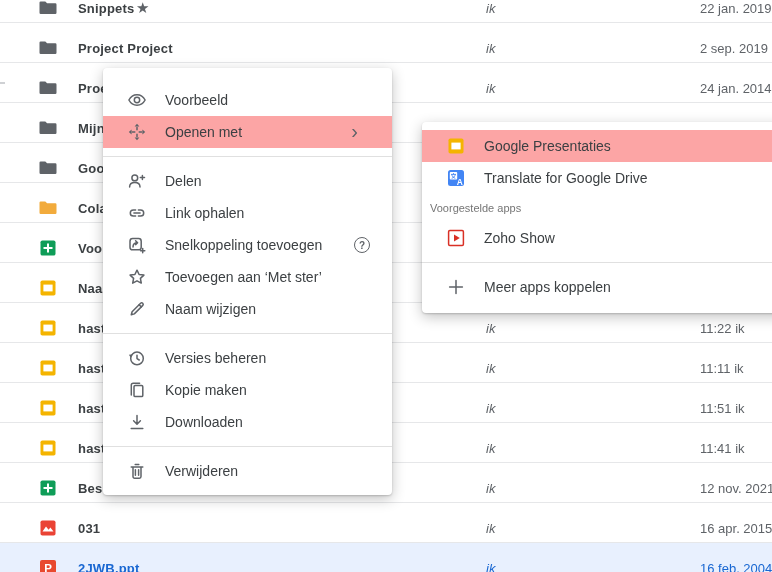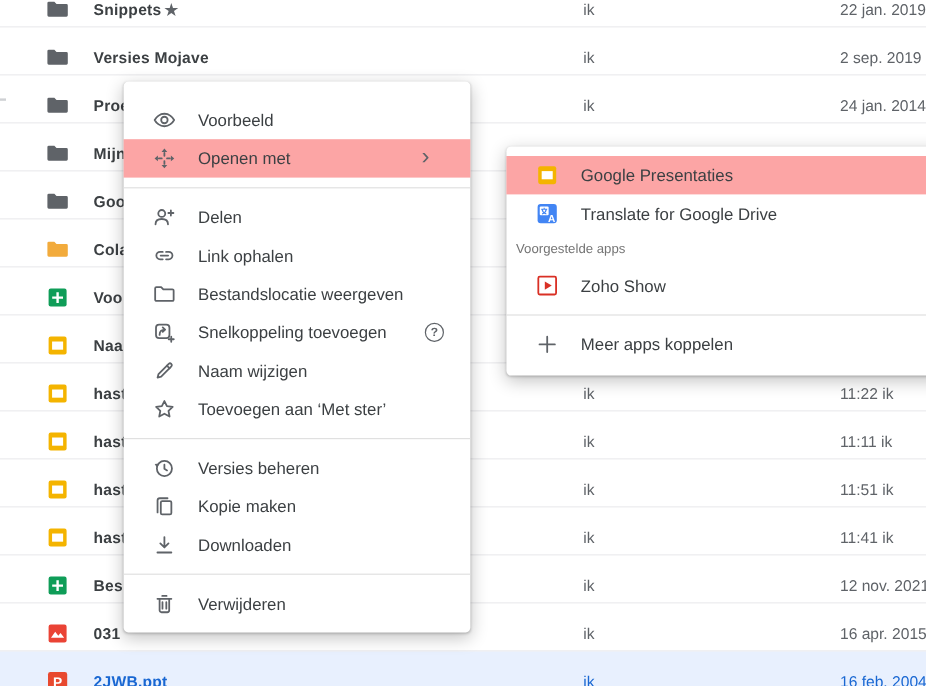--- a/index.html
+++ b/index.html
@@ -10,21 +10,21 @@
   }
   
   #file-list{position:absolute;left:0;top:-17px;width:772px;z-index:0;}
   .frow{position:relative;height:40px;border-bottom:1px solid #e6e7e9;box-sizing:border-box;background:#fff;}
   .frow.selected{background:#e8f0fe;border-bottom-color:#e8f0fe;}
   .frow>*{position:absolute;top:25px;transform:translateY(-50%);}
   .ficon{left:38px;width:20px;height:20px;}
   .ficon svg{width:20px;height:20px;display:block;}
   .fname{left:78px;font-size:13px;font-weight:bold;color:#3c4043;letter-spacing:.2px;white-space:nowrap;}
   .fstar{left:136px;font-size:15px;color:#5f6368;}
-  .fowner{left:486px;font-size:13px;color:#5f6368;}
+  .fowner{left:486px;font-size:13px;color:#5f6368;font-style:italic;}
   .fdate{left:700px;font-size:13px;color:#5f6368;white-space:nowrap;}
   .frow.selected .fname,.frow.selected .fowner,.frow.selected .fdate{color:#1967d2;}
   #nav-remnant{position:absolute;left:0;top:82px;width:5px;height:2px;background:#cfd1d4;z-index:1;}
   
   .menu-panel{
     position:absolute;background:#fff;border-radius:4px;box-sizing:border-box;
     box-shadow:0 1px 2px rgba(0,0,0,.18),0 4px 14px rgba(0,0,0,.24);
   }
   #context-menu{left:103px;top:68px;width:289px;padding:16px 0 8px;z-index:10;}
   #open-with-submenu{left:422px;top:122px;width:370px;padding:8px 0 10px;z-index:11;}
@@ -58,21 +58,21 @@
       <span class="fstar">★</span>
       <span class="fowner">ik</span>
       <span class="fdate">22 jan. 2019</span>
     </div>
     <div class="frow">
       <span class="ficon">
         <svg viewBox="0 0 20 20">
           <path fill="#5f6368" d="M1.5 4.6a1.2 1.2 0 011.2-1.2h4.6l1.8 1.9h8.2a1.2 1.2 0 011.2 1.2v8.3a1.2 1.2 0 01-1.2 1.2H2.7a1.2 1.2 0 01-1.2-1.2z"></path>
         </svg>
       </span>
-      <span class="fname">Versies Mojave</span>
+      <span class="fname">Project Project</span>
       <span class="fowner">ik</span>
       <span class="fdate">2 sep. 2019</span>
     </div>
     <div class="frow">
       <span class="ficon">
         <svg viewBox="0 0 20 20">
           <path fill="#5f6368" d="M1.5 4.6a1.2 1.2 0 011.2-1.2h4.6l1.8 1.9h8.2a1.2 1.2 0 011.2 1.2v8.3a1.2 1.2 0 01-1.2 1.2H2.7a1.2 1.2 0 01-1.2-1.2z"></path>
         </svg>
       </span>
       <span class="fname">Proe</span>
@@ -245,52 +245,44 @@
       <span class="micon">
         <svg class="mi" viewBox="0 0 20 20">
           <path d="M8.6 6.9H6.4a3.1 3.1 0 000 6.2h2.2M11.4 6.9h2.2a3.1 3.1 0 010 6.2h-2.2M6.9 10h6.2"></path>
         </svg>
       </span>
       <span class="mlabel">Link ophalen</span>
     </div>
     <div class="mitem">
       <span class="micon">
         <svg class="mi" viewBox="0 0 20 20">
-          <path d="M2.3 5.3a1.1 1.1 0 011.1-1.1h3.9l1.8 1.9h7.5a1.1 1.1 0 011.1 1.1v7.5a1.1 1.1 0 01-1.1 1.1H3.4a1.1 1.1 0 01-1.1-1.1z"></path>
-        </svg>
-      </span>
-      <span class="mlabel">Bestandslocatie weergeven</span>
-    </div>
-    <div class="mitem">
-      <span class="micon">
-        <svg class="mi" viewBox="0 0 20 20">
           <rect x="3" y="3.6" width="11.2" height="11.2" rx="2.6"></rect>
           <path d="M6 12.1c0-2.9 1.5-4.4 4.4-4.4M8.6 5.8l2 1.9-2 1.9"></path>
           <path d="M15.7 13.6v4.2M13.6 15.7h4.2"></path>
         </svg>
       </span>
       <span class="mlabel">Snelkoppeling toevoegen</span>
       <span class="mhelp">?</span>
     </div>
     <div class="mitem">
       <span class="micon">
         <svg class="mi" viewBox="0 0 20 20">
+          <path d="M10 3.2l2.1 4.3 4.8.6-3.5 3.3.9 4.7L10 13.8l-4.3 2.3.9-4.7-3.5-3.3 4.8-.6z"></path>
+        </svg>
+      </span>
+      <span class="mlabel">Toevoegen aan ‘Met ster’</span>
+    </div>
+    <div class="mitem">
+      <span class="micon">
+        <svg class="mi" viewBox="0 0 20 20">
           <path d="M12.1 5.7l2.2 2.2"></path>
           <path d="M4.3 15.7l.8-3 8.5-8.5a1.56 1.56 0 012.2 2.2l-8.5 8.5-3 .8z"></path>
         </svg>
       </span>
       <span class="mlabel">Naam wijzigen</span>
-    </div>
-    <div class="mitem">
-      <span class="micon">
-        <svg class="mi" viewBox="0 0 20 20">
-          <path d="M10 3.2l2.1 4.3 4.8.6-3.5 3.3.9 4.7L10 13.8l-4.3 2.3.9-4.7-3.5-3.3 4.8-.6z"></path>
-        </svg>
-      </span>
-      <span class="mlabel">Toevoegen aan ‘Met ster’</span>
     </div>
     <div class="msep"></div>
     <div class="mitem">
       <span class="micon">
         <svg class="mi" viewBox="0 0 20 20">
           <circle cx="10" cy="10.4" r="6.3"></circle>
           <path d="M10 7.2v3.4l2.2 1.4"></path>
           <path fill="#5f6368" stroke="none" d="M1.9 6.7l4-.4-2.1 3.4z"></path>
         </svg>
       </span>

